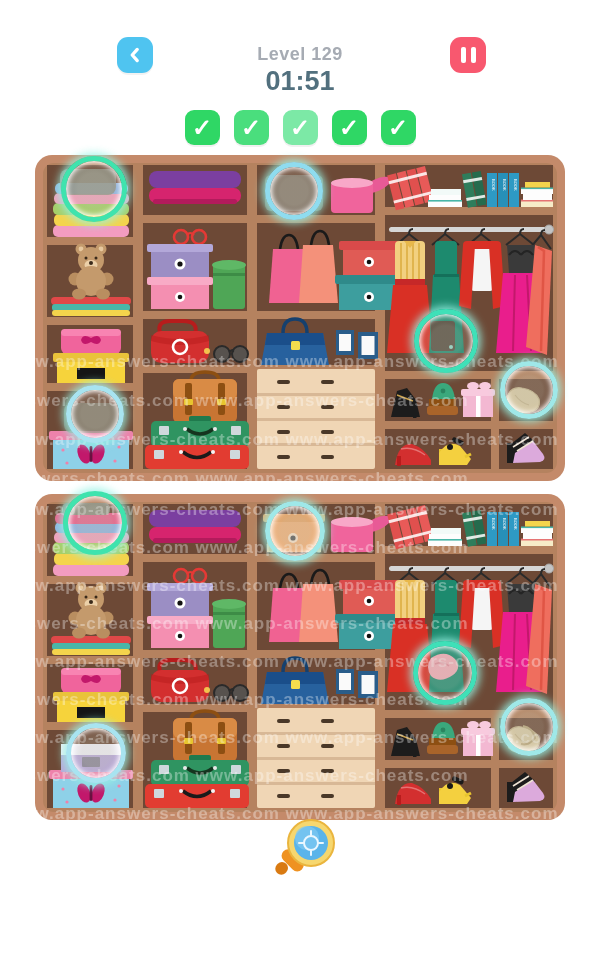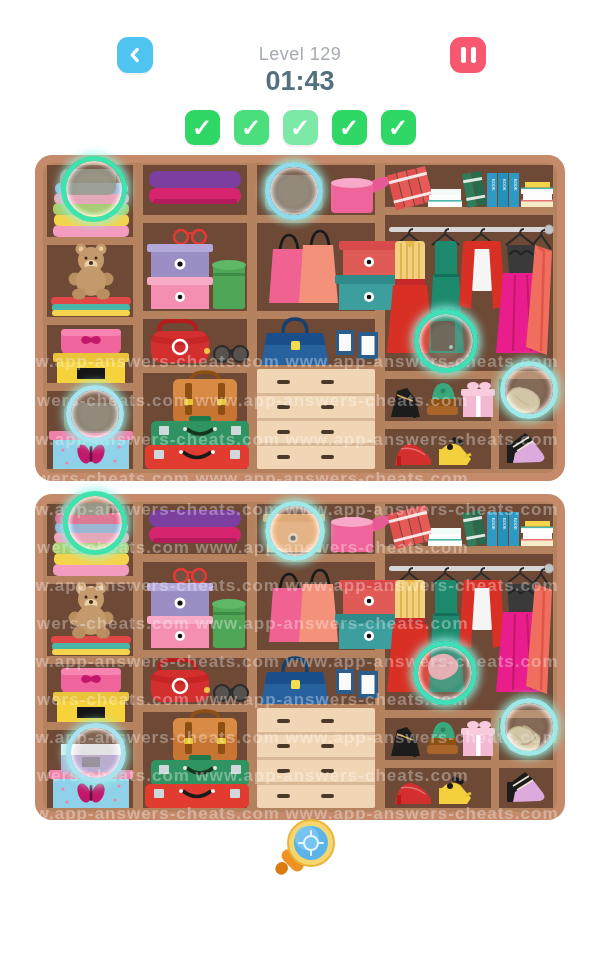--- a/index.html
+++ b/index.html
@@ -7,21 +7,21 @@
     width:600px;height:960px;position:relative;background:#ffffff;
     font-family:"Liberation Sans",sans-serif;overflow:hidden;
   }
   
   .hdr-btn{position:absolute;width:36px;height:36px;border-radius:11px;border:none;
     display:flex;align-items:center;justify-content:center;padding:0;cursor:pointer;}
   #back-btn{left:117px;top:37px;background:#4fc4f0;box-shadow:0 2px 0 rgba(0,0,0,0.05);}
   #pause-btn{left:450px;top:37px;background:#f8586f;}
   #pause-btn .bar{width:5px;height:16px;background:#fff;border-radius:2px;margin:0 2.5px;}
   #level-title{position:absolute;left:0;top:44px;width:600px;text-align:center;
-    font-size:18px;font-weight:normal;color:#a6abb3;letter-spacing:.5px;}
+    font-size:18px;font-weight:bold;color:#a6abb3;letter-spacing:.5px;}
   #timer{position:absolute;left:0;top:66px;width:600px;text-align:center;
     font-size:27px;font-weight:bold;color:#52707e;}
   
   #checks{position:absolute;left:0;top:110px;width:600px;display:flex;justify-content:center;gap:14px;}
   .check{width:35px;height:35px;border-radius:9px;display:flex;align-items:center;justify-content:center;
     color:#fff;font-size:24px;font-weight:bold;box-shadow:0 2px 0 rgba(0,0,0,0.06);}
   
   .panel{position:absolute;left:35px;width:530px;height:326px;}
   #panel-top{top:155px;}
   #panel-bottom{top:494px;}
@@ -38,21 +38,21 @@
 </style>
 </head>
 <body>
 
 <button id="back-btn" class="hdr-btn">
   <svg width="20" height="20" viewBox="0 0 36 36">
     <polyline points="22,8 13,18 22,28" fill="none" stroke="#fff" stroke-width="6" stroke-linecap="round" stroke-linejoin="round"></polyline>
   </svg>
 </button>
 <div id="level-title">Level 129</div>
-<div id="timer">01:43</div>
+<div id="timer">01:51</div>
 <button id="pause-btn" class="hdr-btn">
   <span style="display:flex;">
     <span class="bar"></span>
       <span class="bar"></span>
   </span>
 </button>
 
 <div id="checks">
     <div class="check" style="background: rgb(47, 215, 101);">✓</div>
     <div class="check" style="background: rgb(74, 222, 125);">✓</div>

